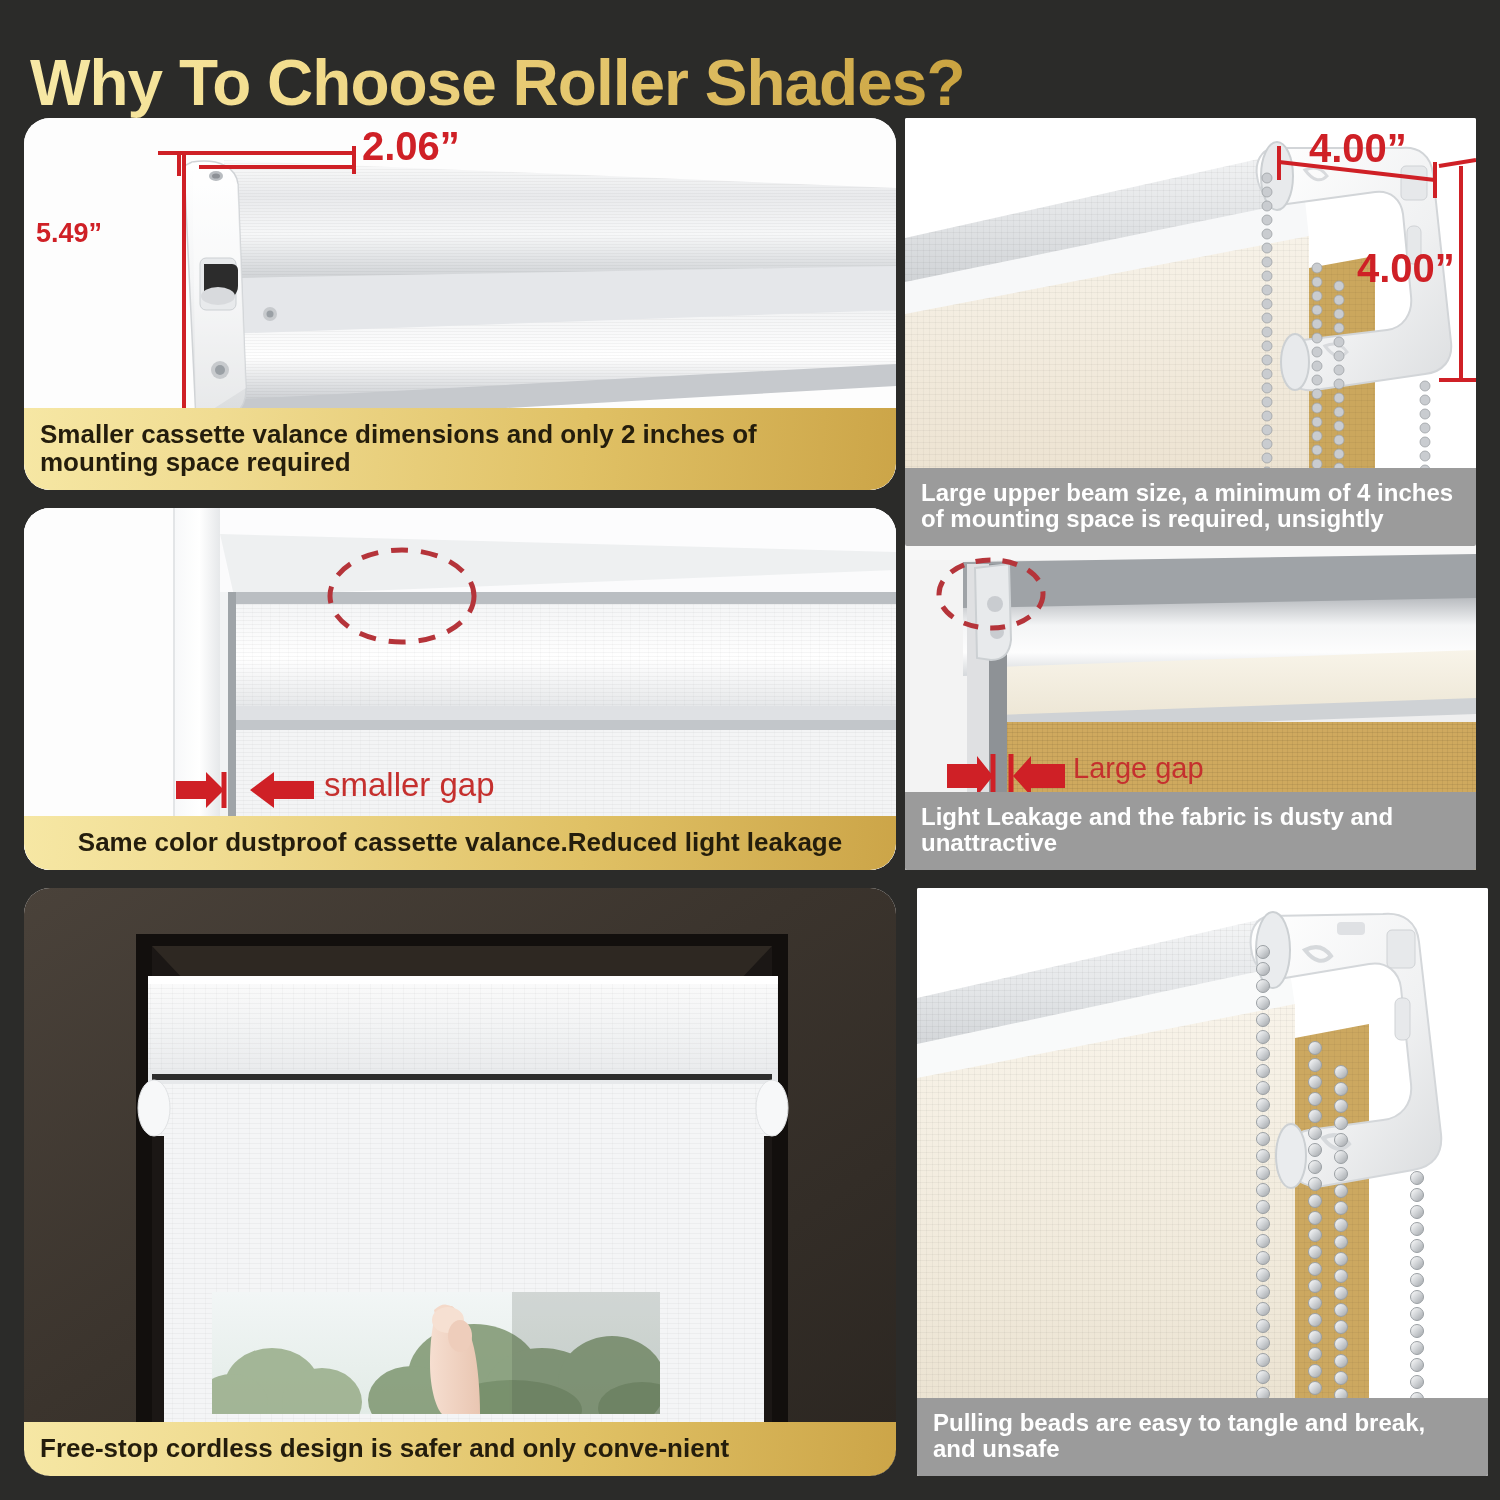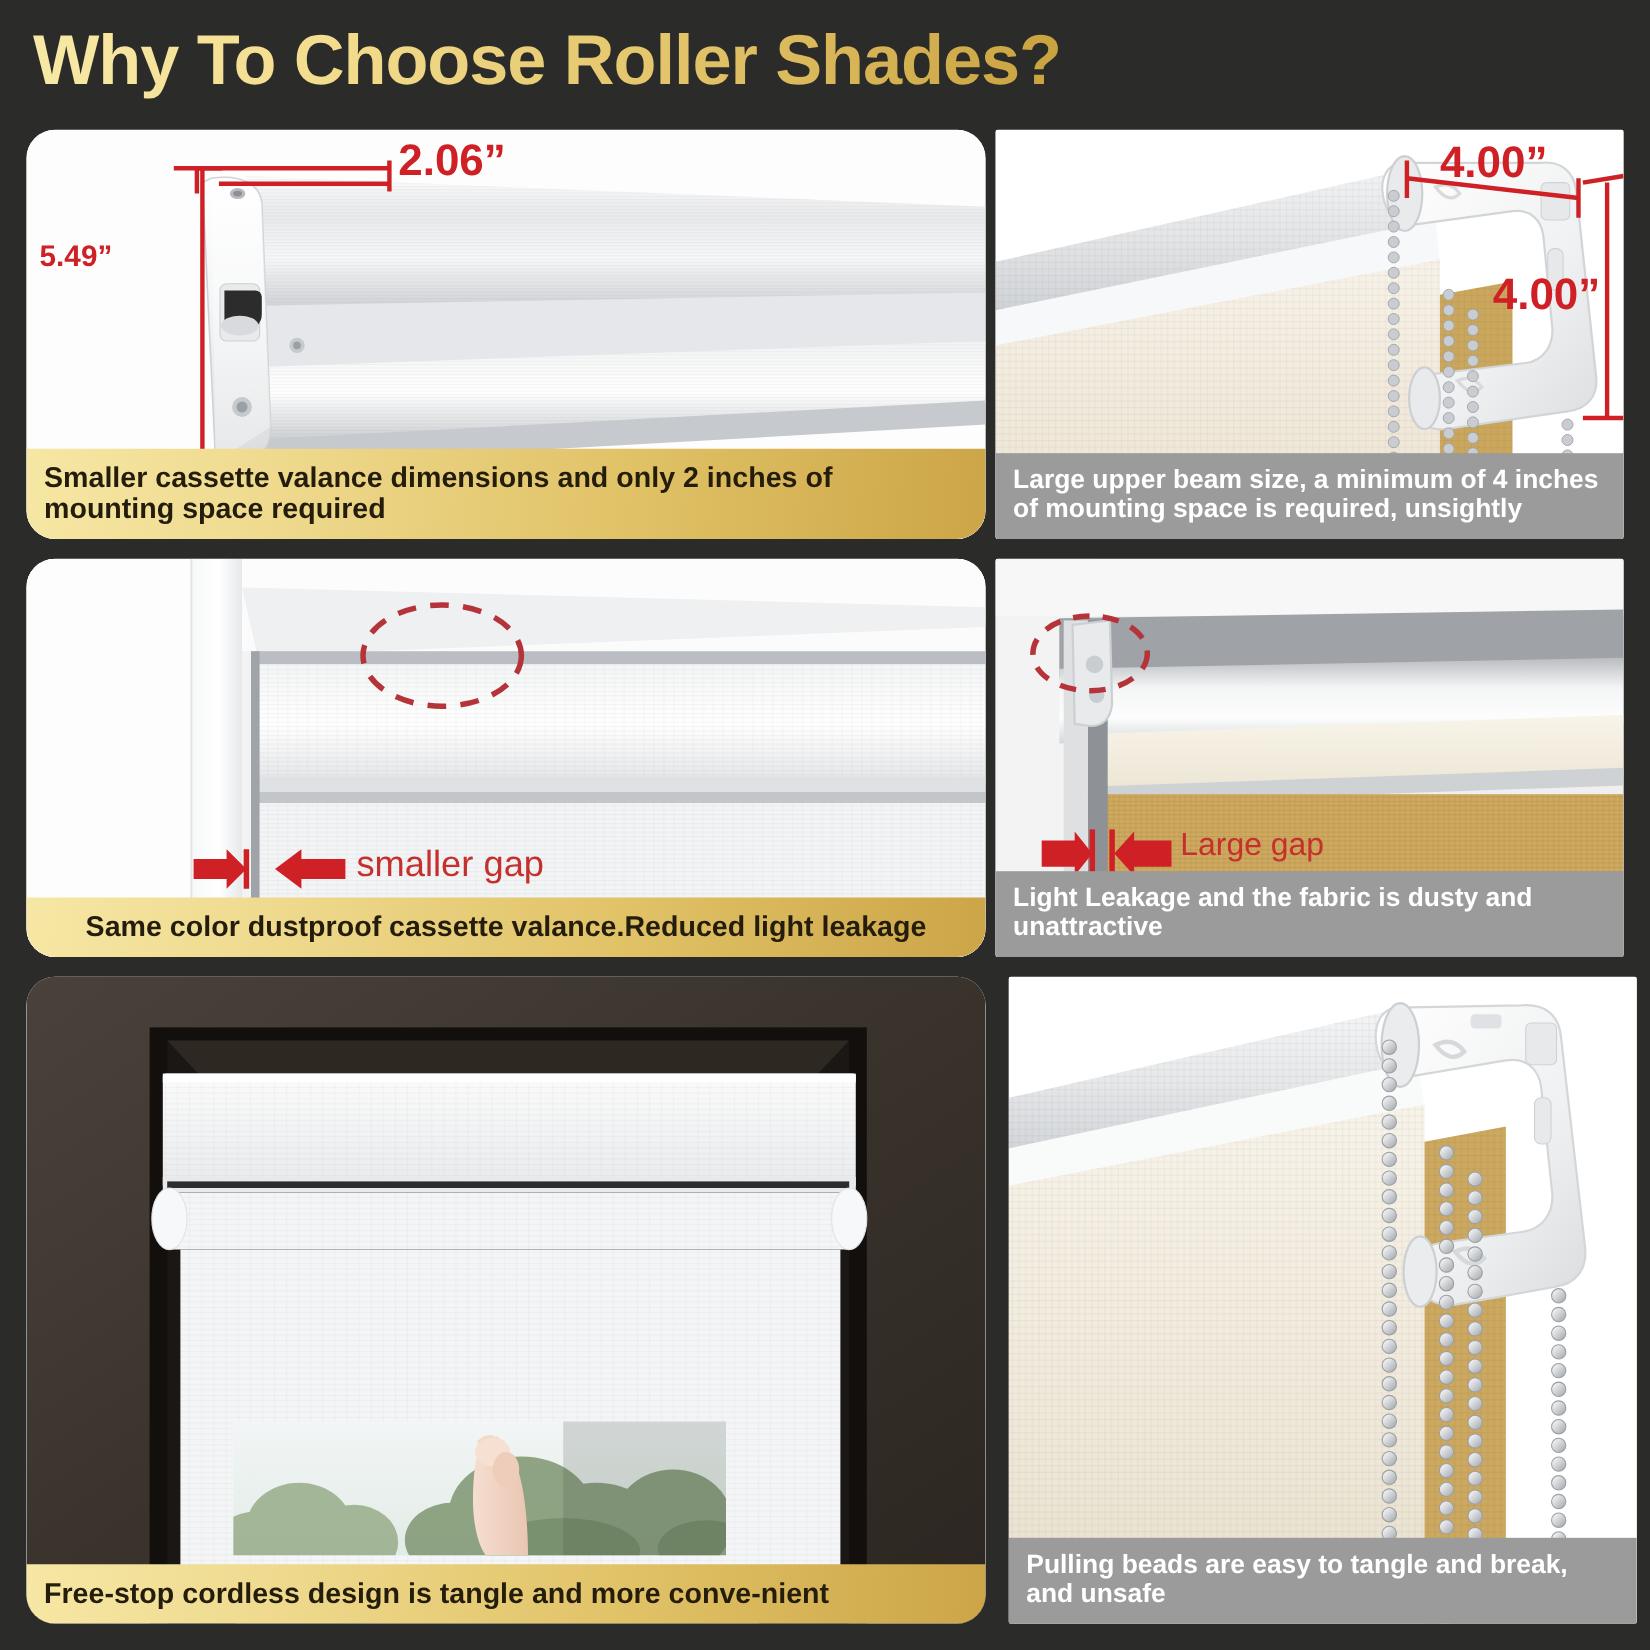--- a/index.html
+++ b/index.html
@@ -6,43 +6,43 @@
   html,body { width:1500px; height:1500px; }
   body {
     background:#2b2b29;
     font-family:"Liberation Sans", sans-serif;
     overflow:hidden;
     position:relative;
   }
 
   
   .title-bar{
-    position:absolute; left:0; top:0; width:1208px; height:108px;
-    display:flex; align-items:center;
+    position:absolute; left:0; top:12px; width:1208px; height:108px;
+    display:flex; align-items:flex-end;
   }
   .title-text{
     margin-left:30px;
     font-size:64px;
     font-weight:bold;
     letter-spacing:-1px;
     background:linear-gradient(100deg,#f7e9a6 0%,#f3dd8e 28%,#e3c46a 62%,#c9a23f 100%);
     -webkit-background-clip:text;
     background-clip:text;
     color:transparent;
     -webkit-text-fill-color:transparent;
     white-space:nowrap;
   }
 
   
   .panel{ position:absolute; overflow:hidden; background:#fff; }
   .panel.left{ border-radius:26px; }
   .panel.right{ border-radius:2px; }
 
   .p-tl{ left:24px;  top:118px;  width:872px;  height:372px; }
-  .p-tr{ left:905px; top:118px;  width:571px;  height:372px; }
+  .p-tr{ left:905px; top:118px;  width:571px;  height:428px; }
   .p-ml{ left:24px;  top:508px;  width:872px;  height:362px;text-align:center; }
   .p-mr{ left:905px; top:508px;  width:571px;  height:362px; }
   .p-bl{ left:24px;  top:888px;  width:872px;  height:588px; }
   .p-br{ left:905px; top:888px;  width:571px;  height:588px;margin-left:12px; }
 
   .stage{ position:absolute; inset:0; }
 
   
   .caption{
     position:absolute; left:0; right:0; bottom:0;
@@ -442,21 +442,21 @@
 
       <g>
         <rect x="190" y="586" width="476" height="2" fill="url(#skyg)"></rect>
       </g>
     </svg>
     
     <div style="position:absolute; left:190px; top:586px; width:476px; height:0; overflow:hidden;"></div>
   </div>
 
   <div style="position:absolute; left:164px; top:588px; width:0; height:0;"></div>
-  <div class="caption gold">Free-stop cordless design is tangle and more conve-nient</div>
+  <div class="caption gold">Free-stop cordless design is safer and only conve-nient</div>
 </div>
 
 <div style="position:absolute; left:212px; top:1292px; width:448px; height:122px; overflow:hidden; z-index:25;">
   <svg width="448" height="122" viewBox="0 0 448 122">
     <defs>
       <linearGradient id="sky2" x1="0" y1="0" x2="0" y2="1">
         <stop offset="0" stop-color="#f2f6f6"></stop>
           <stop offset="1" stop-color="#e2ebe6"></stop>
       </linearGradient>
       <linearGradient id="skin" x1="0" y1="0" x2="1" y2="0">

